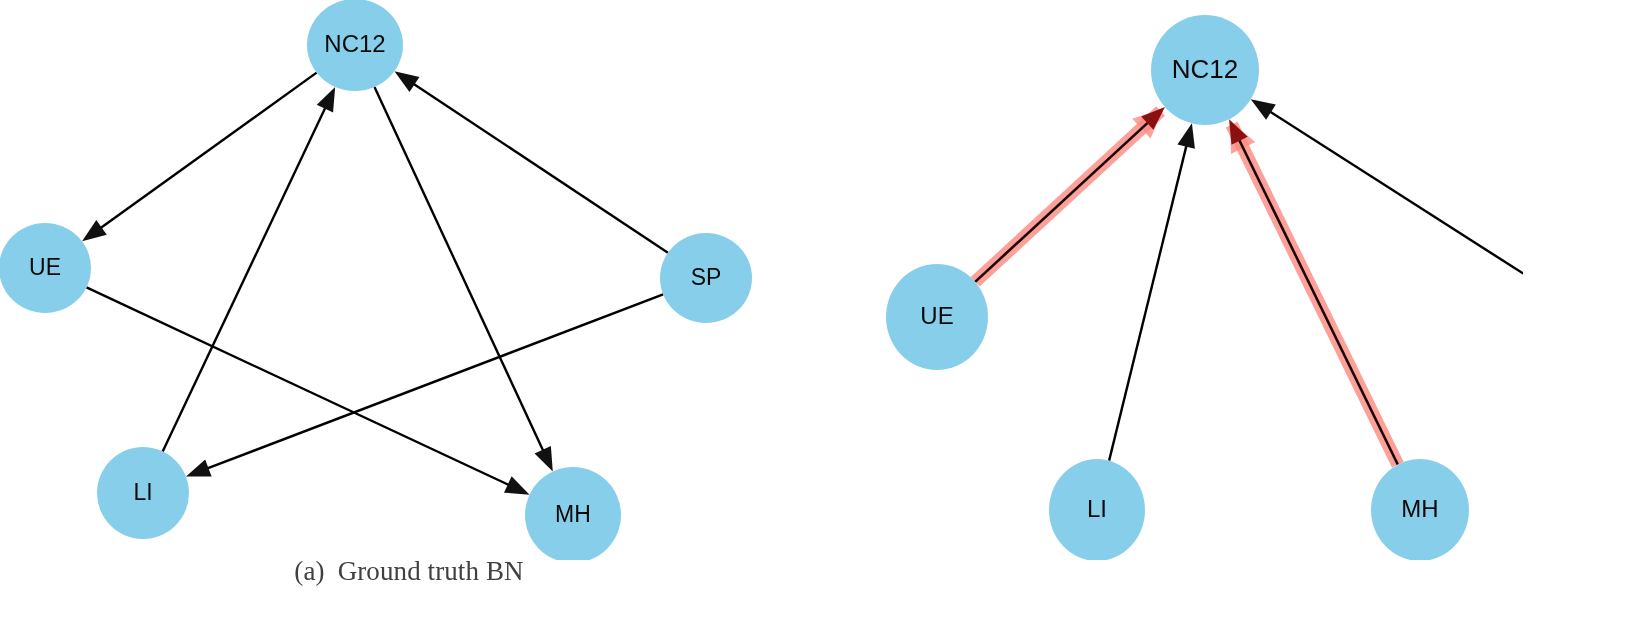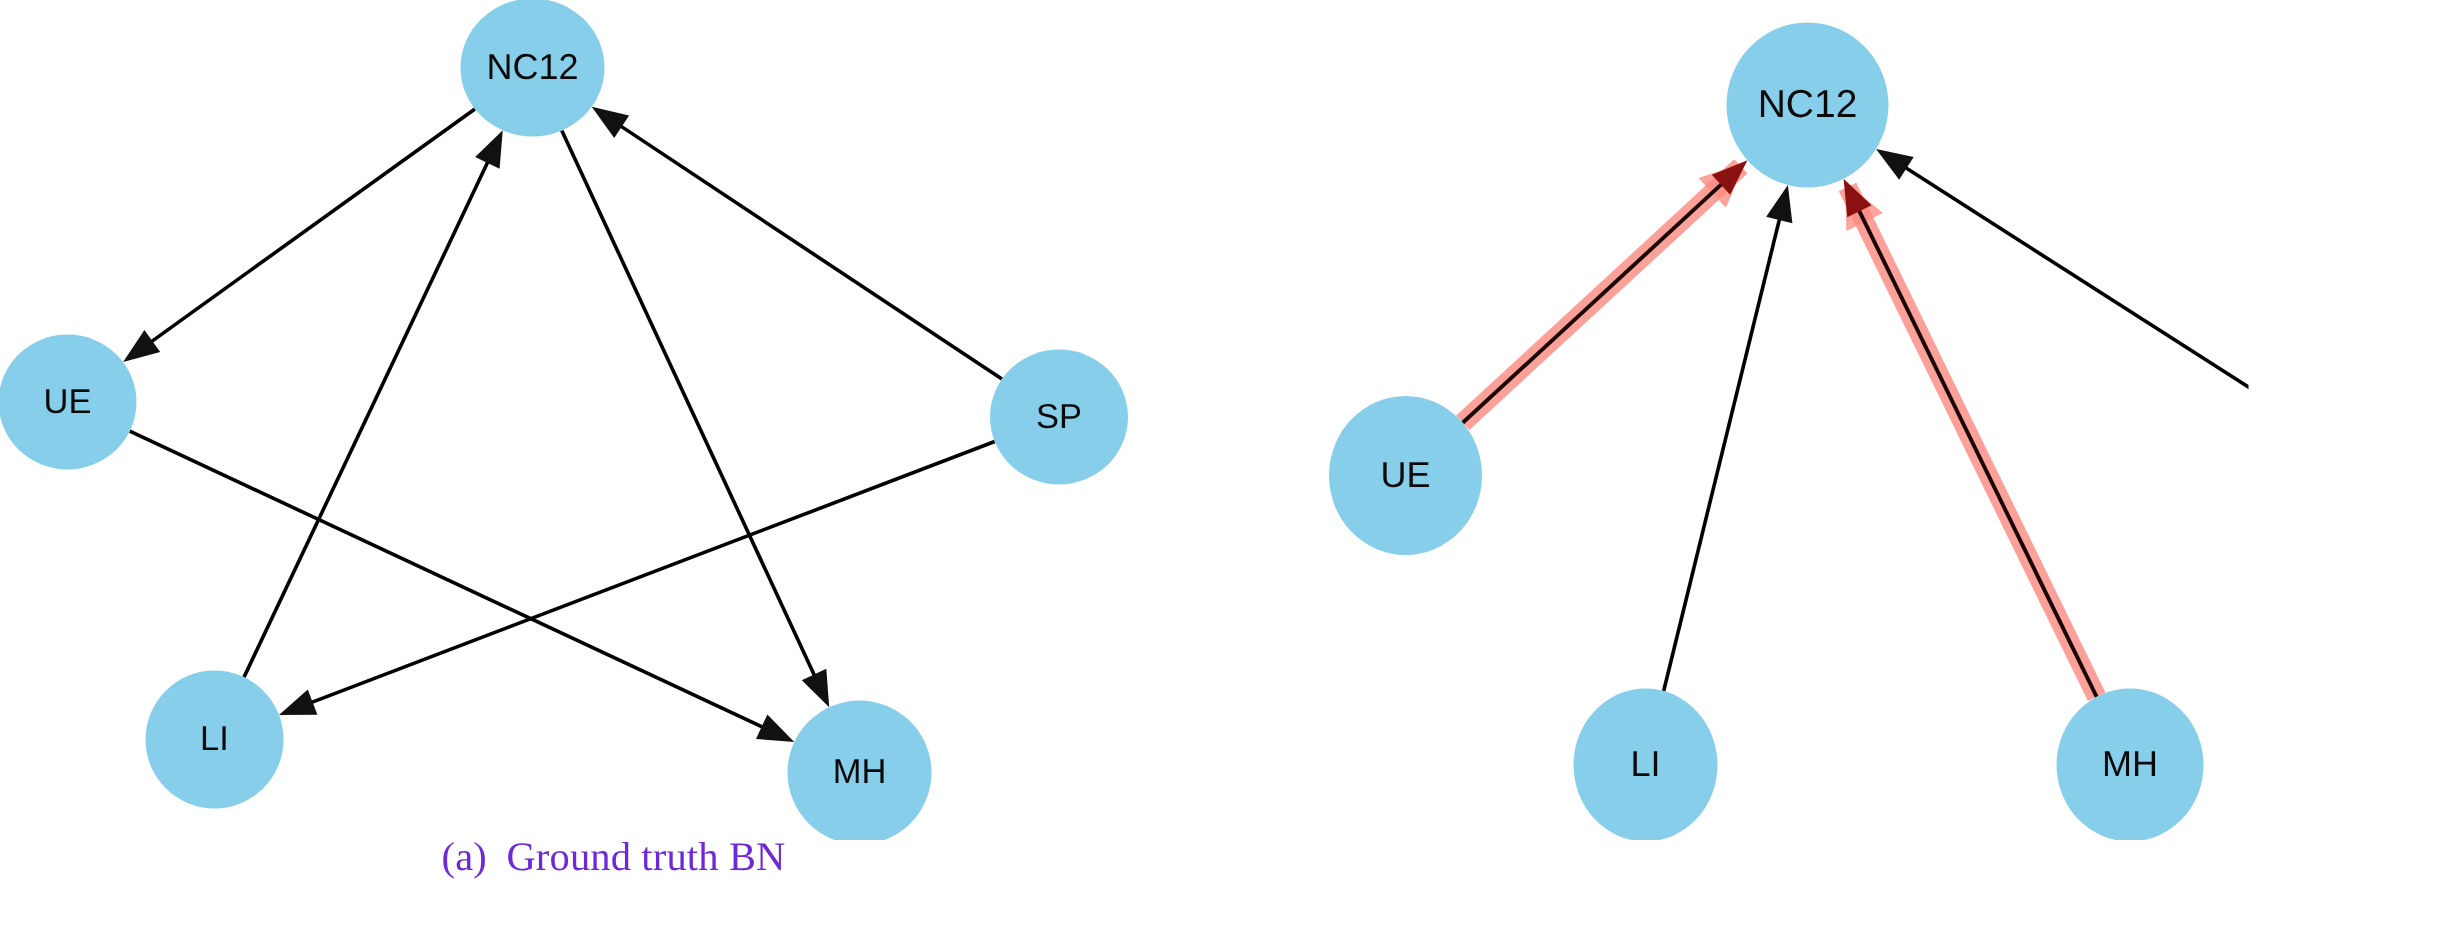--- a/index.html
+++ b/index.html
@@ -7,20 +7,21 @@
     padding: 0;
     background: #ffffff;
   }
   #figure {
     position: relative;
     width: 1499px;
     height: 633px;
     background: #ffffff;
     overflow: hidden;
     font-family: "Liberation Sans", sans-serif;
+    padding-left: 24px;
   }
   .panel {
     position: absolute;
     top: 0;
     height: 633px;
   }
   #panel-a { left: 0px;   width: 818px; }
   #panel-b { left: 818px; width: 819px; }
 
   .graph-svg {
@@ -58,21 +59,21 @@
     fill: none;
   }
   .caption {
     position: absolute;
     left: 0;
     width: 100%;
     top: 556px;
     text-align: center;
     font-family: "Liberation Serif", serif;
     font-size: 27px;
-    color: #6d28d9;
+    color: #404040;
     letter-spacing: 0.1px;
   }
   .caption .cap-tag { margin-right: 13px; }
 </style>
 </head>
 <body>
 
 <div id="figure">
 
   <div class="panel" id="panel-a">

